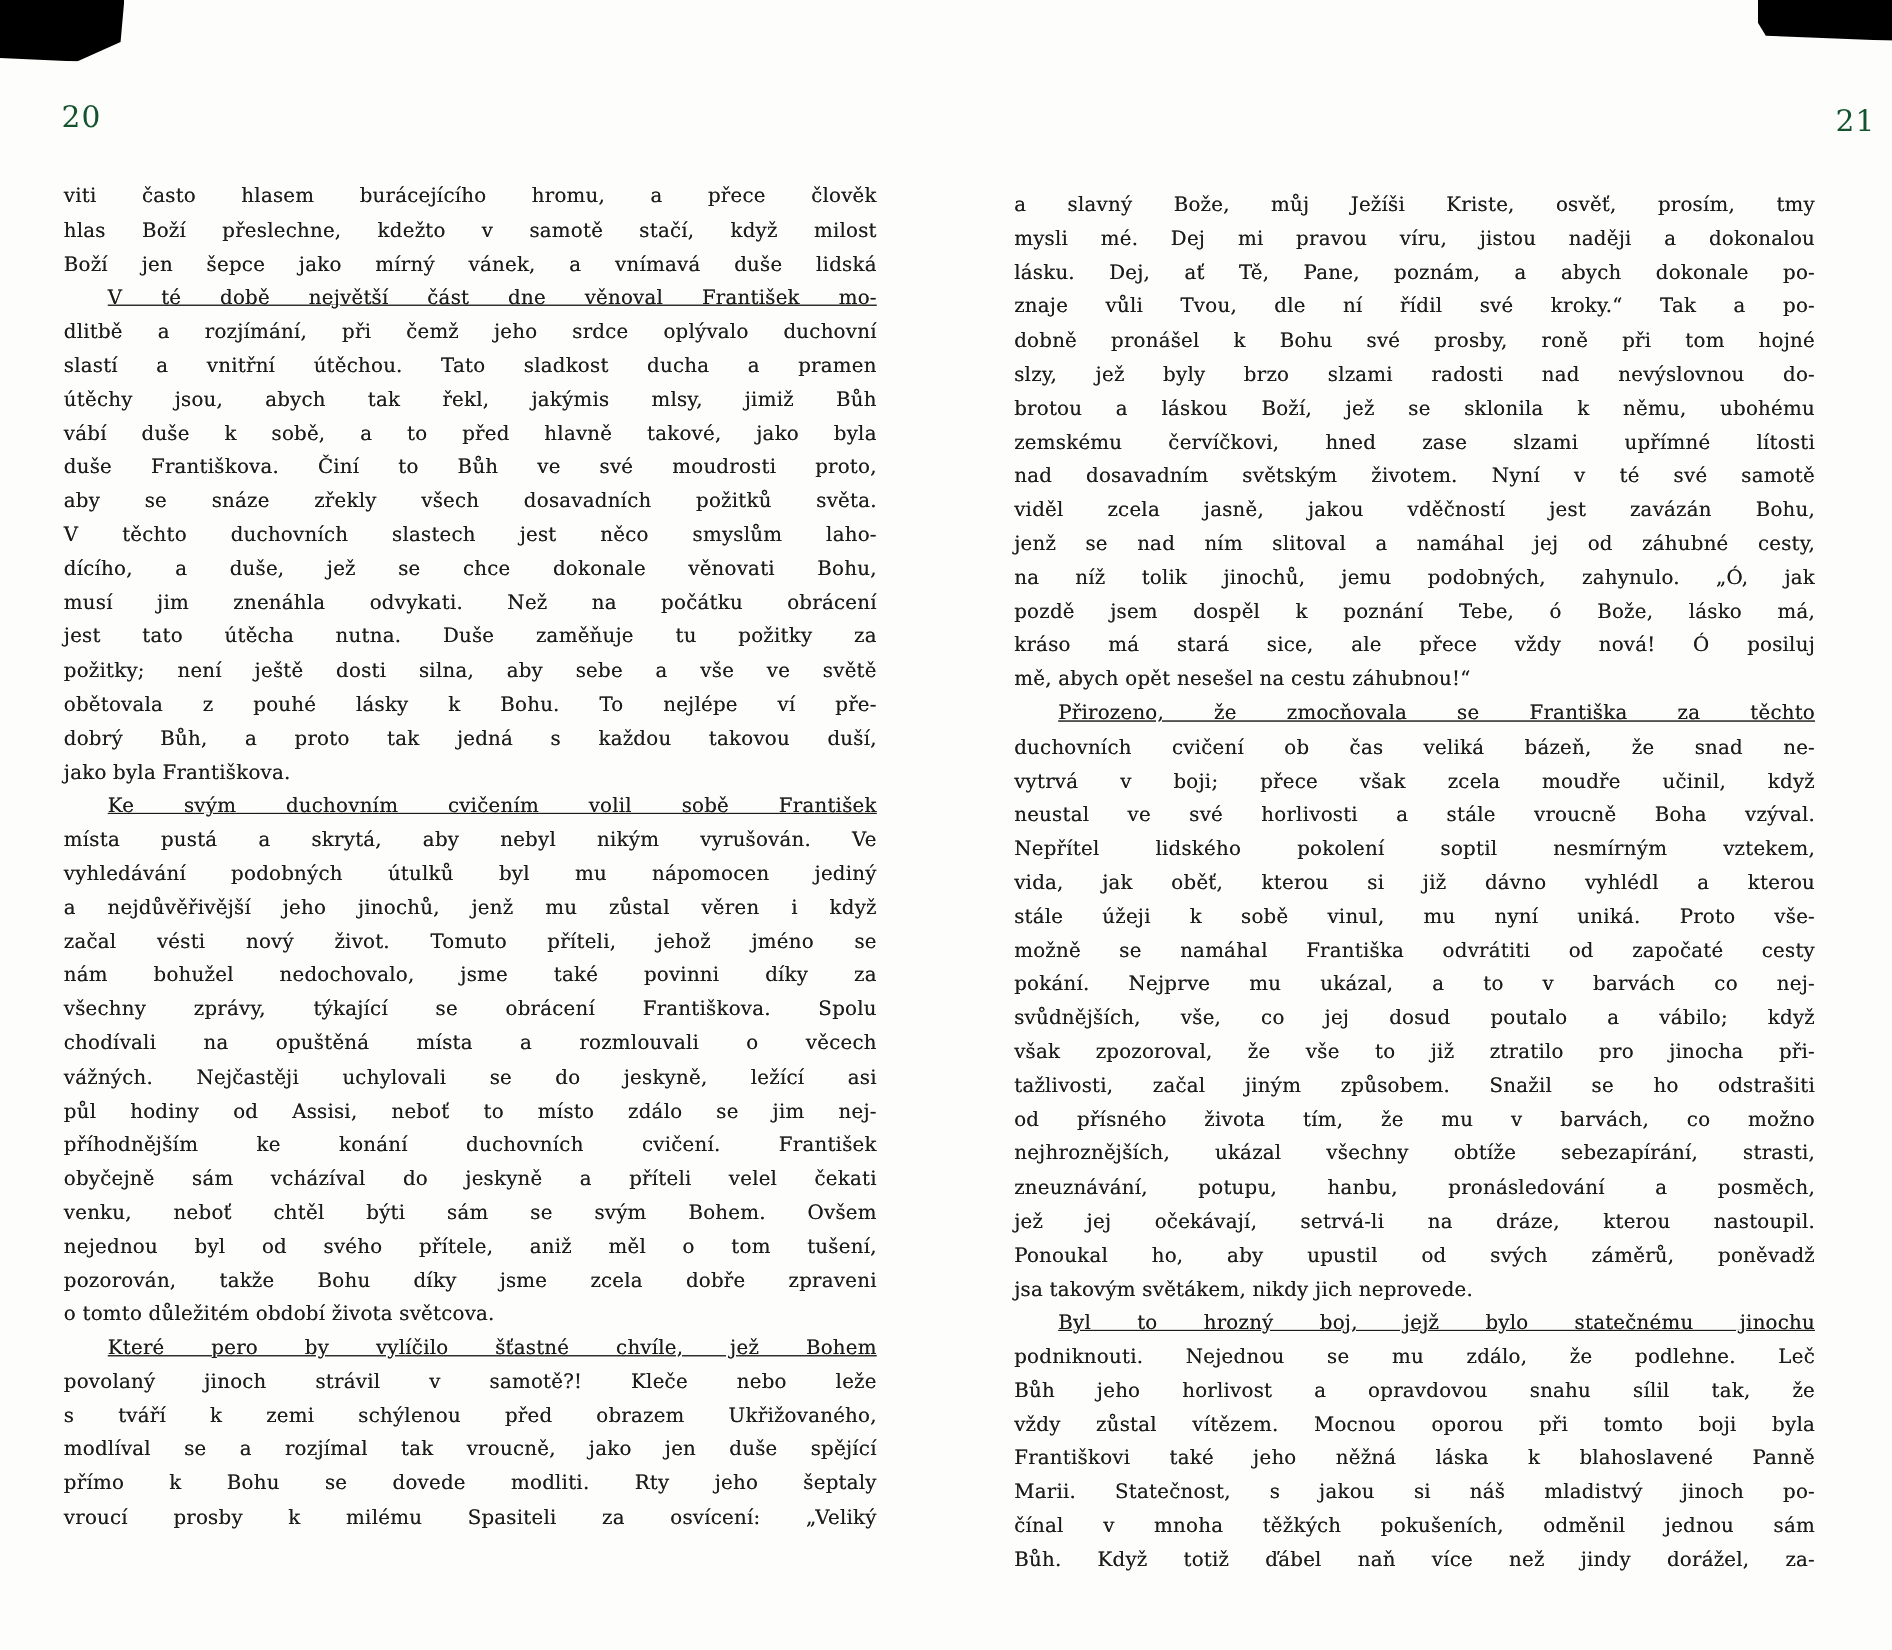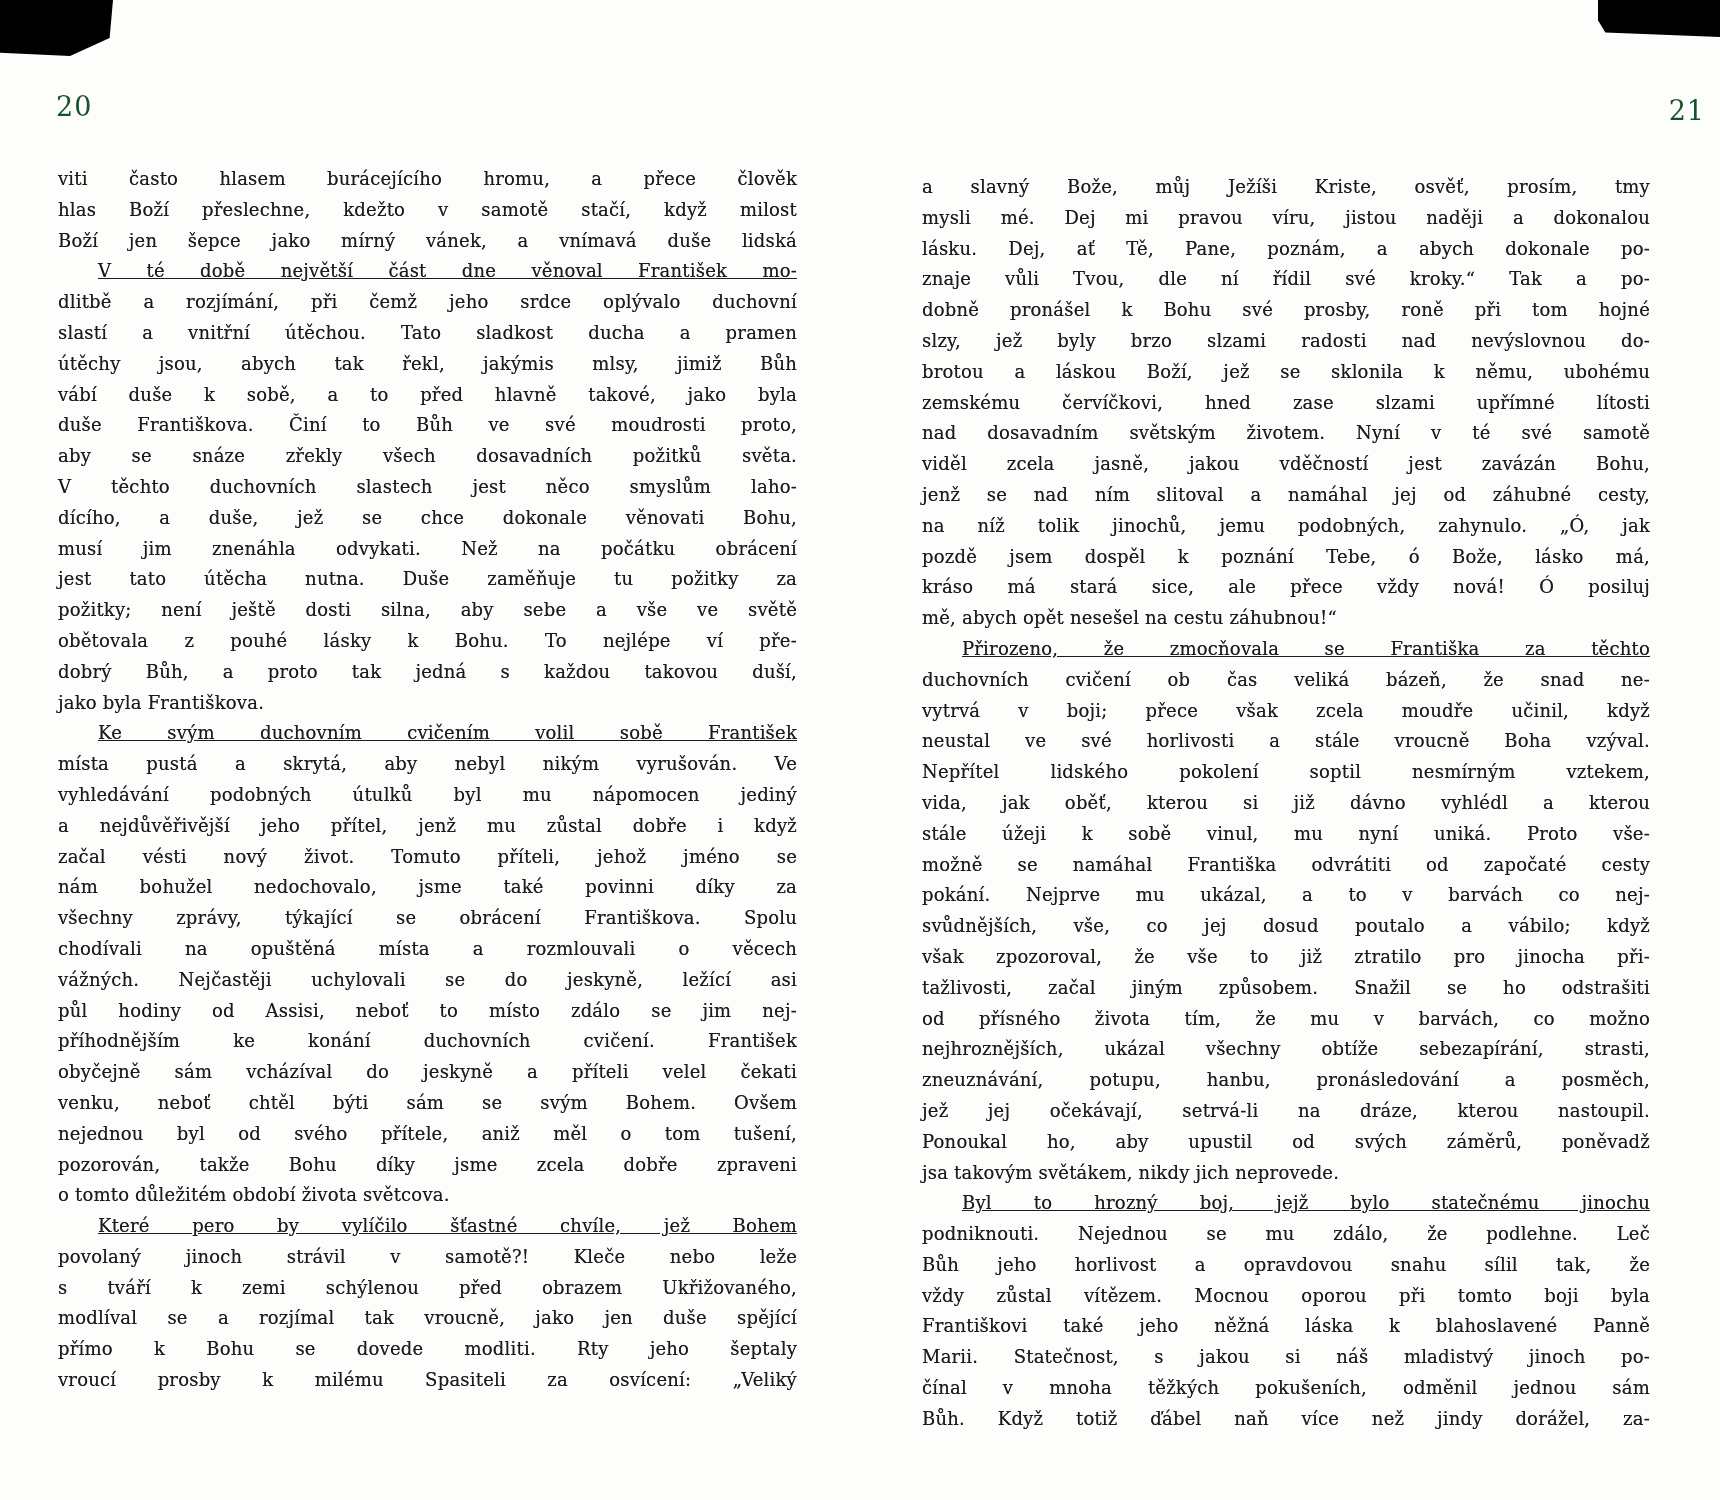--- a/index.html
+++ b/index.html
@@ -66,21 +66,21 @@
     <div class="line">dícího, a duše, jež se chce dokonale věnovati Bohu,</div>
     <div class="line">musí jim znenáhla odvykati. Než na počátku obrácení</div>
     <div class="line">jest tato útěcha nutna. Duše zaměňuje tu požitky za</div>
     <div class="line">požitky; není ještě dosti silna, aby sebe a vše ve světě</div>
     <div class="line">obětovala z pouhé lásky k Bohu. To nejlépe ví pře-</div>
     <div class="line">dobrý Bůh, a proto tak jedná s každou takovou duší,</div>
     <div class="line flush">jako byla Františkova.</div>
     <div class="line ind">Ke svým duchovním cvičením volil sobě František</div>
     <div class="line">místa pustá a skrytá, aby nebyl nikým vyrušován. Ve</div>
     <div class="line">vyhledávání podobných útulků byl mu nápomocen jediný</div>
-    <div class="line">a nejdůvěřivější jeho přítel, jenž mu zůstal dobře i když</div>
+    <div class="line">a nejdůvěřivější jeho jinochů, jenž mu zůstal věren i když</div>
     <div class="line">začal vésti nový život. Tomuto příteli, jehož jméno se</div>
     <div class="line">nám bohužel nedochovalo, jsme také povinni díky za</div>
     <div class="line">všechny zprávy, týkající se obrácení Františkova. Spolu</div>
     <div class="line">chodívali na opuštěná místa a rozmlouvali o věcech</div>
     <div class="line">vážných. Nejčastěji uchylovali se do jeskyně, ležící asi</div>
     <div class="line">půl hodiny od Assisi, neboť to místo zdálo se jim nej-</div>
     <div class="line">příhodnějším ke konání duchovních cvičení. František</div>
     <div class="line">obyčejně sám vcházíval do jeskyně a příteli velel čekati</div>
     <div class="line">venku, neboť chtěl býti sám se svým Bohem. Ovšem</div>
     <div class="line">nejednou byl od svého přítele, aniž měl o tom tušení,</div>

